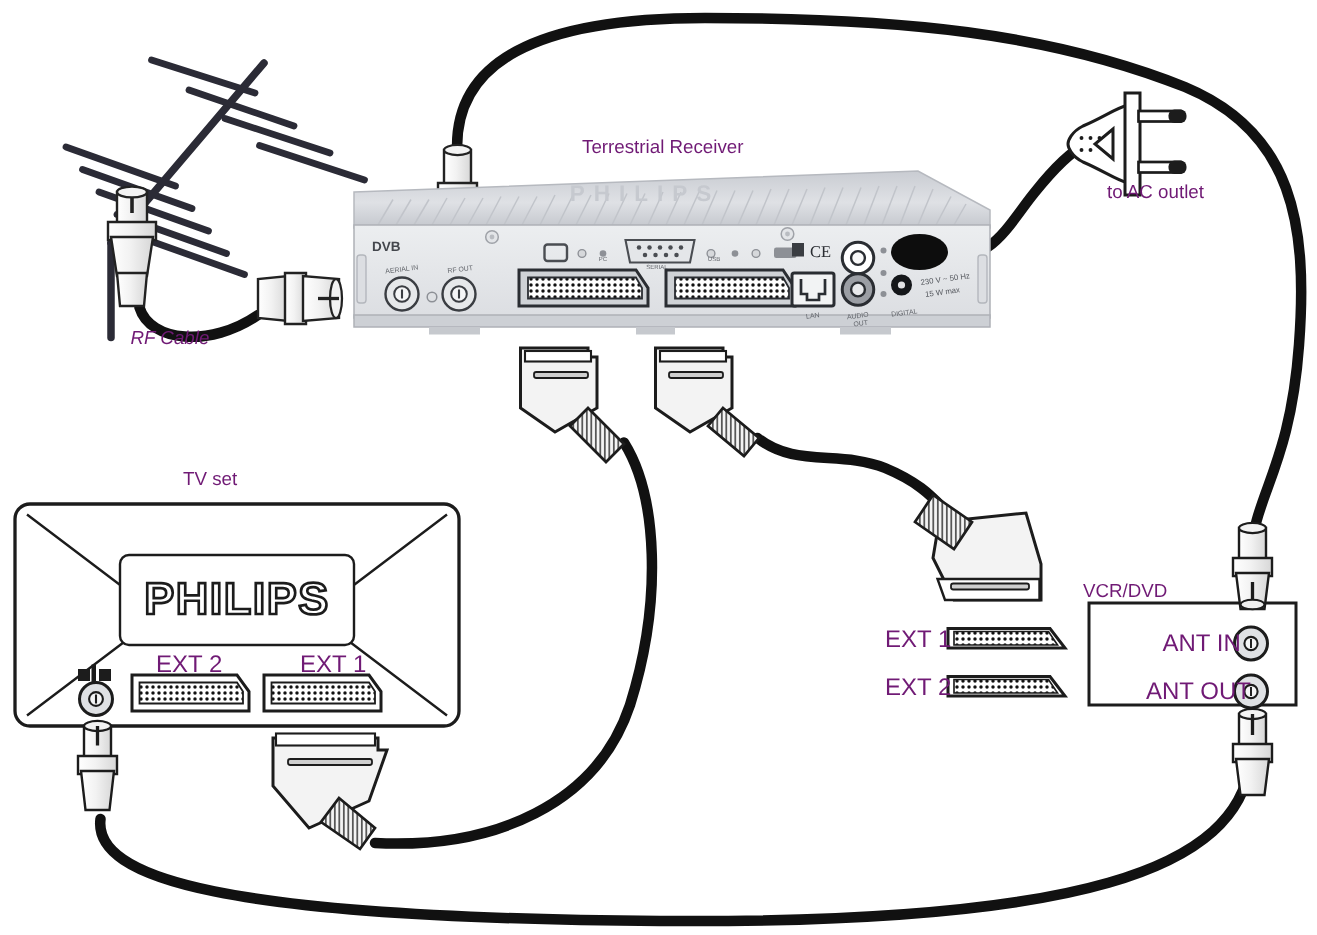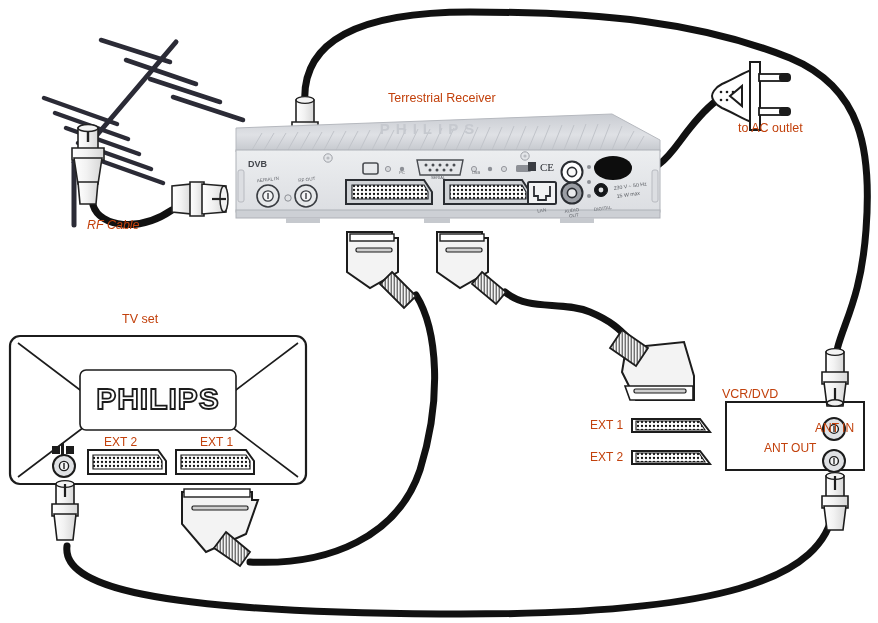--- a/index.html
+++ b/index.html
@@ -1,21 +1,21 @@
 <!DOCTYPE html>
 <html><head>
 <meta charset="utf-8">
 <style>
   html,body{margin:0;padding:0;background:#ffffff;}
   body{font-family:"Liberation Sans", sans-serif;}
   #stage{position:relative;width:878px;height:623px;background:#ffffff;overflow:hidden;}
   #stage svg{position:absolute;left:0;top:0;}
-  .lbl{position:absolute;font-family:"Liberation Sans",sans-serif;color:#c2410c;white-space:nowrap;}
+  .lbl{position:absolute;font-family:"Liberation Sans",sans-serif;color:#701a75;white-space:nowrap;}
   .lbl-big{font-size:12.5px;}
-  .lbl-mid{font-size:12px;}
+  .lbl-mid{font-size:16px;}
 </style>
 </head>
 <body>
 
 <div id="stage">
 
   <svg width="878" height="623" viewBox="0 0 878 623">
     <defs>
       <linearGradient id="topGrad" x1="0" y1="0" x2="0" y2="1">
         <stop offset="0" stop-color="#c9ccd2"></stop>
@@ -404,16 +404,16 @@
 
   <div class="lbl lbl-big" style="left:122px; top:312px;">TV set</div>
 
   <div class="lbl lbl-big" style="left:722px; top:387px;">VCR/DVD</div>
 
   <div class="lbl lbl-mid" style="left:104px; top:435px;">EXT 2</div>
   <div class="lbl lbl-mid" style="left:200px; top:435px;">EXT 1</div>
 
   <div class="lbl lbl-mid" style="left:590px; top:418px;">EXT 1</div>
   <div class="lbl lbl-mid" style="left:590px; top:450px;">EXT 2</div>
-  <div class="lbl lbl-mid" style="left:775px; top:421px;margin-left:40px;">ANT IN</div>
-  <div class="lbl lbl-mid" style="left:764px; top:441px;">ANT OUT</div>
+  <div class="lbl lbl-mid" style="left:775px; top:421px;">ANT IN</div>
+  <div class="lbl lbl-mid" style="left:764px; top:453px;">ANT OUT</div>
 
 </div>
 
 </body></html>

